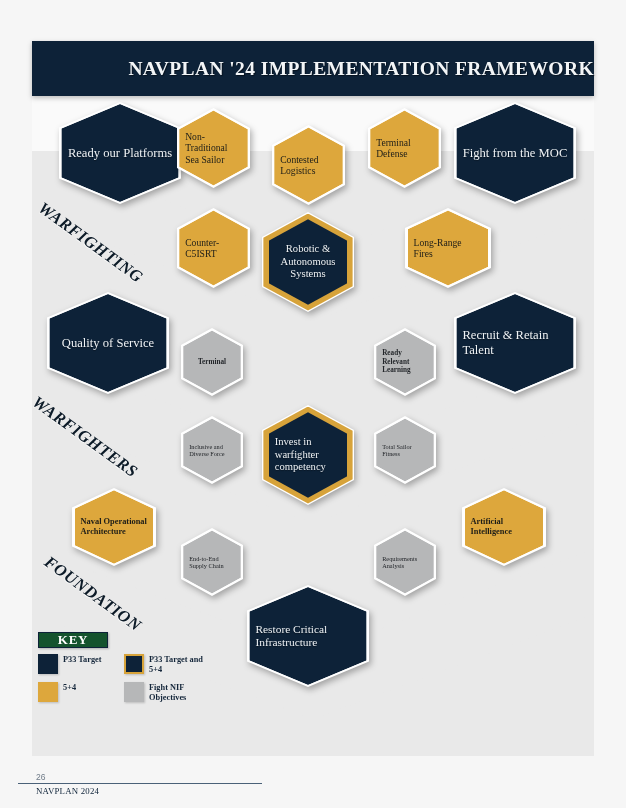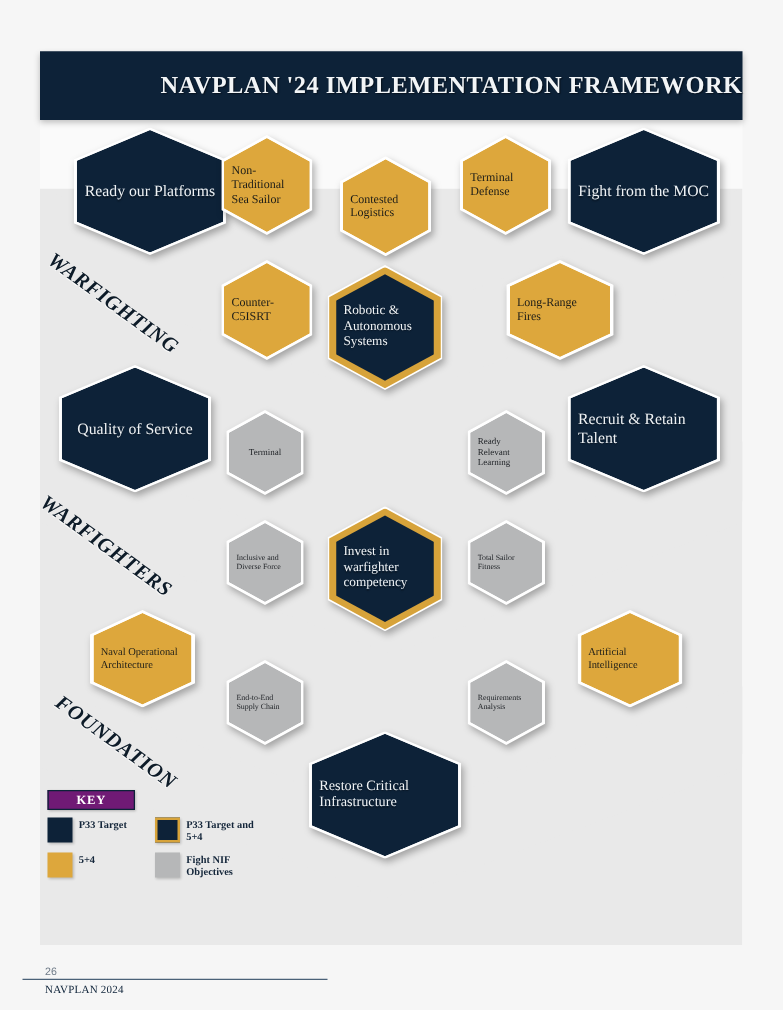--- a/index.html
+++ b/index.html
@@ -107,30 +107,30 @@
   .v-grey  .hex-in {background:#b6b7b8;}
   .v-grey  .hex-label{color:#23262a;}
 
   .v-navygold .hex-mid{background:#d7a33a;}
   .v-navygold .hex-in {background:#0d2238;}
   .v-navygold .hex-label{color:#eef2f5;text-shadow:0 1px 1px rgba(0,0,0,.4);}
 
   
   .sz-lg .hex-label{font-size:12.6px;}
   .sz-md .hex-label{font-size:9.6px;}
-  .sz-sm .hex-label{font-size:7.2px;}
+  .sz-sm .hex-label{font-size:7.2px;font-weight:bold;}
   .sz-xs .hex-label{font-size:6.3px;}
 
   
   .key-box{position:absolute;left:38px;top:632px;z-index:60;width:160px;}
   .key-title{
-    width:68px;height:14px;background:#701a75;
+    width:68px;height:14px;background:#14532d;
     border:1.6px solid #0d2238;
     display:flex;align-items:center;justify-content:center;
-    color:#fff;font-weight:bold;font-size:10px;letter-spacing:.7px;
+    color:#fff;font-weight:bold;font-size:13px;letter-spacing:.7px;
     font-family:"Liberation Serif", serif;
     box-shadow:1px 1px 2px rgba(0,0,0,.25);
   }
   .key-grid{display:flex;flex-wrap:wrap;margin-top:6px;width:172px;}
   .key-item{display:flex;align-items:flex-start;width:86px;margin-bottom:7px;}
   .key-sw{width:20px;height:20px;flex:0 0 20px;margin-right:5px;box-shadow:1px 1px 2px rgba(0,0,0,.2);}
   .sw-navy{background:#0d2238;}
   .sw-navygold{background:#0d2238;border:2.2px solid #d7a33a;box-sizing:border-box;}
   .sw-gold{background:#dda73c;}
   .sw-grey{background:#b6b7b8;}
@@ -234,21 +234,21 @@
         <div class="hex-in">
           <div class="hex-label">Counter-C5ISRT</div>
         </div>
       </div>
     </div>
   </div>
 
   <div class="hex-wrap v-navygold sz-lg" style="left:262px;top:212px;width:92px;height:100px;">
     <div class="hex-outer">
       <div class="hex-mid" style="width:97%;height:97%;">
-        <div class="hex-in" style="width:88%;height:88%;">
+        <div class="hex-in" style="width:88%;height:88%;text-align:center;">
           <div class="hex-label" style="font-size:10.6px;">Robotic &amp; Autonomous Systems</div>
         </div>
       </div>
     </div>
   </div>
 
   <div class="hex-wrap v-gold sz-md" style="left:368px;top:208px;width:86px;height:80px;padding-left:37px;">
     <div class="hex-outer">
       <div class="hex-mid" style="width:94%;height:94%;">
         <div class="hex-in">

